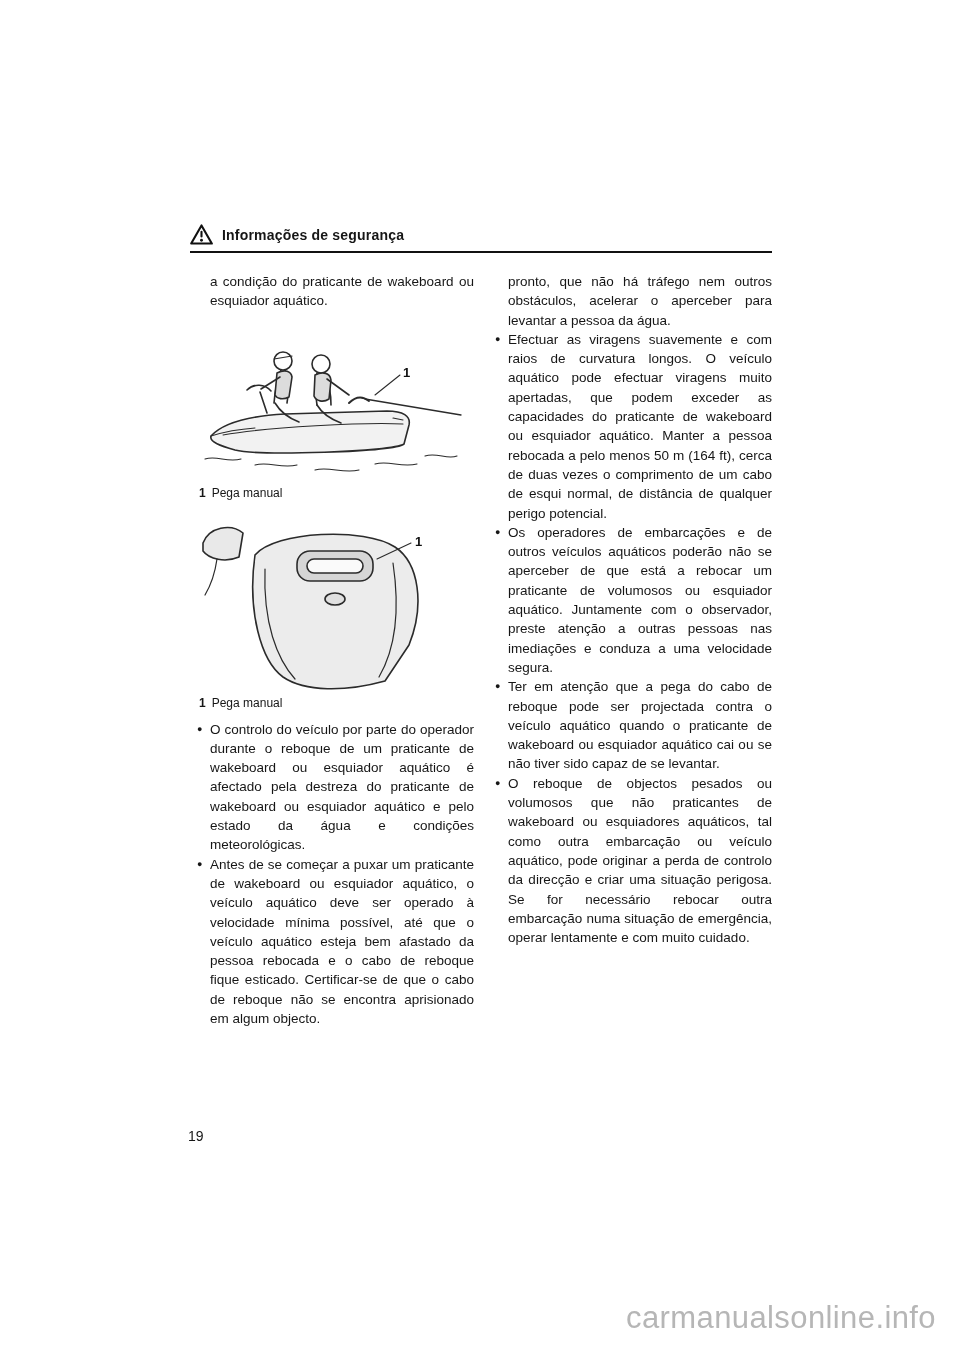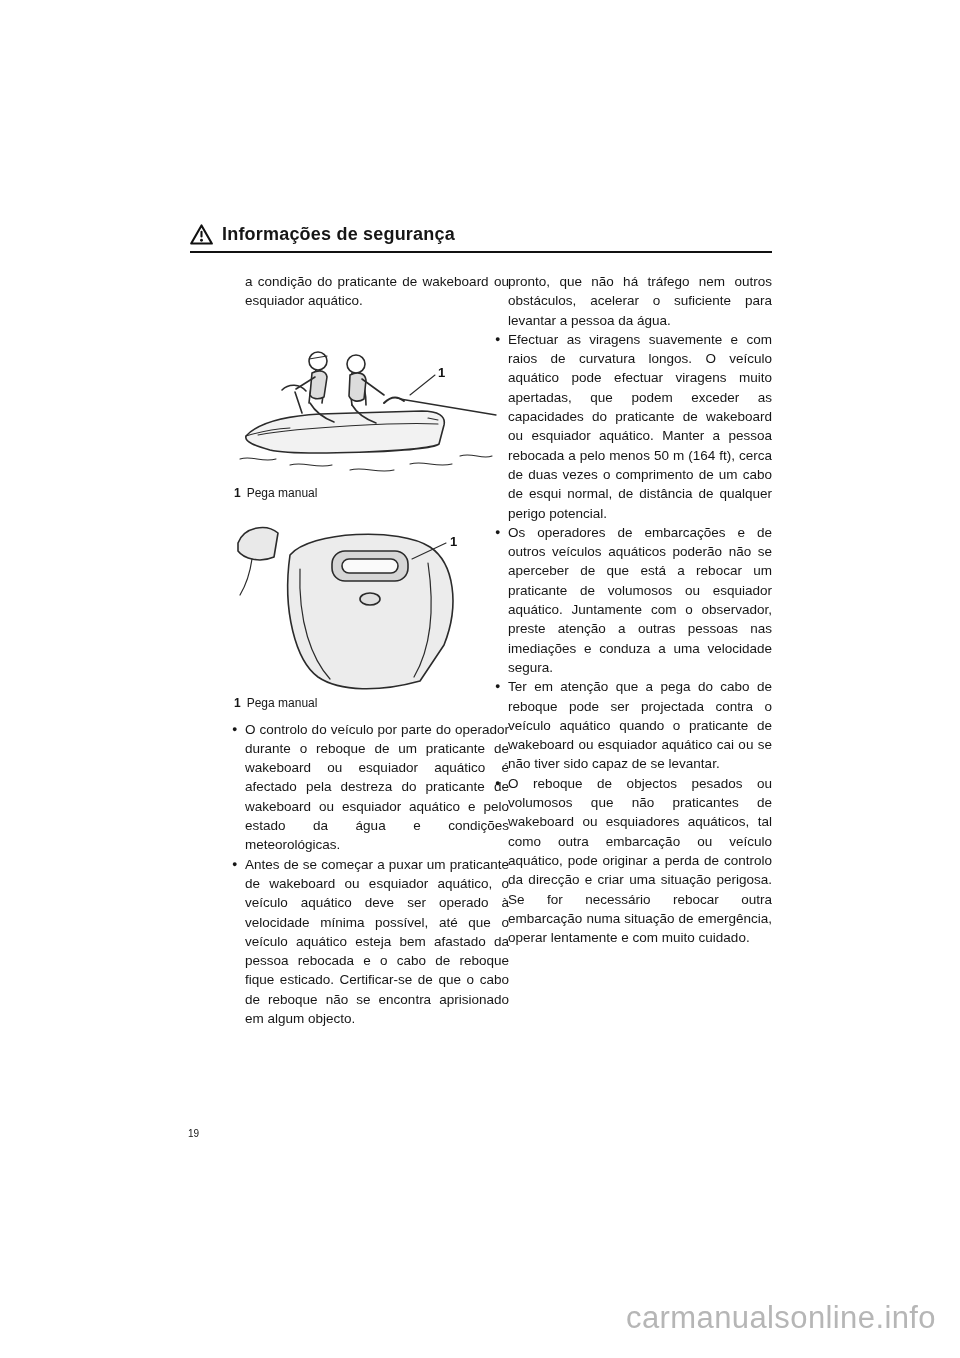--- a/index.html
+++ b/index.html
@@ -18,56 +18,56 @@
     left: 190px;
     top: 224px;
     width: 582px;
     border-bottom: 2px solid #111;
     padding-bottom: 6px;
     display: flex;
     align-items: center;
     gap: 9px;
   }
   .header .title {
-    font-size: 18px;
+    font-size: 14px;
     font-weight: bold;
     letter-spacing: 0.2px;
   }
   .warn-icon svg { display: block; }
   .col {
     position: absolute;
     top: 272px;
     width: 277px;
     font-size: 13.5px;
     line-height: 19.3px;
     text-align: justify;
     hyphens: auto;
   }
-  #col-left { left: 197px; margin-left: 35px; }
+  #col-left { left: 197px; }
   #col-right { left: 495px; }
   .indent { padding-left: 13px; }
   .bullet-row { display: flex; }
   .marker { flex: 0 0 13px; font-size: 9px; line-height: 19.3px; }
   .btext { flex: 1; }
   .figure { margin: 12px 0 0 0; }
   .figure svg { display: block; }
   .caption {
     display: flex;
     gap: 6px;
     font-size: 12px;
     line-height: 15px;
     margin: 3px 0 9px 2px;
     text-align: left;
   }
   .caption .num { font-weight: bold; }
   .page-number {
     position: absolute;
     left: 188px;
     top: 1128px;
-    font-size: 10px;
+    font-size: 14px;
   }
   .watermark {
     position: absolute;
     right: 24px;
     bottom: 22px;
     font-size: 31px;
     color: #b6b6b6;
     letter-spacing: 0.4px;
   }
 </style>
@@ -166,21 +166,21 @@
       <span class="marker">●</span>
       <p class="btext">O controlo do veículo por parte do operador durante o reboque de um praticante de wakeboard ou esquiador aquático é afectado pela destreza do praticante de wakeboard ou esquiador aquático e pelo estado da água e condições meteorológicas.</p>
     </div>
     <div class="bullet-row">
       <span class="marker">●</span>
       <p class="btext">Antes de se começar a puxar um praticante de wakeboard ou esquiador aquático, o veículo aquático deve ser operado à velocidade mínima possível, até que o veículo aquático esteja bem afastado da pessoa rebocada e o cabo de reboque fique esticado. Certificar-se de que o cabo de reboque não se encontra aprisionado em algum objecto.</p>
     </div>
   </div>
 
   <div class="col" id="col-right">
-    <p class="indent">pronto, que não há tráfego nem outros obstáculos, acelerar o suficiente para levantar a pessoa da água.</p>
+    <p class="indent">pronto, que não há tráfego nem outros obstáculos, acelerar o aperceber para levantar a pessoa da água.</p>
 
     <div class="bullet-row">
       <span class="marker">●</span>
       <p class="btext">Efectuar as viragens suavemente e com raios de curvatura longos. O veículo aquático pode efectuar viragens muito apertadas, que podem exceder as capacidades do praticante de wakeboard ou esquiador aquático. Manter a pessoa rebocada a pelo menos 50 m (164 ft), cerca de duas vezes o comprimento de um cabo de esqui normal, de distância de qualquer perigo potencial.</p>
     </div>
     <div class="bullet-row">
       <span class="marker">●</span>
       <p class="btext">Os operadores de embarcações e de outros veículos aquáticos poderão não se aperceber de que está a rebocar um praticante de volumosos ou esquiador aquático. Juntamente com o observador, preste atenção a outras pessoas nas imediações e conduza a uma velocidade segura.</p>
     </div>
     <div class="bullet-row">

